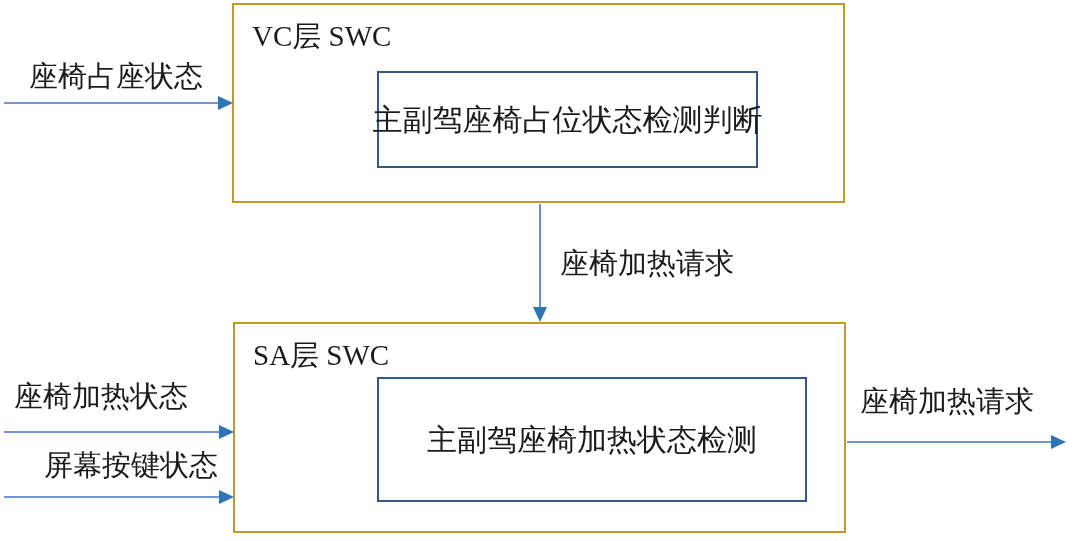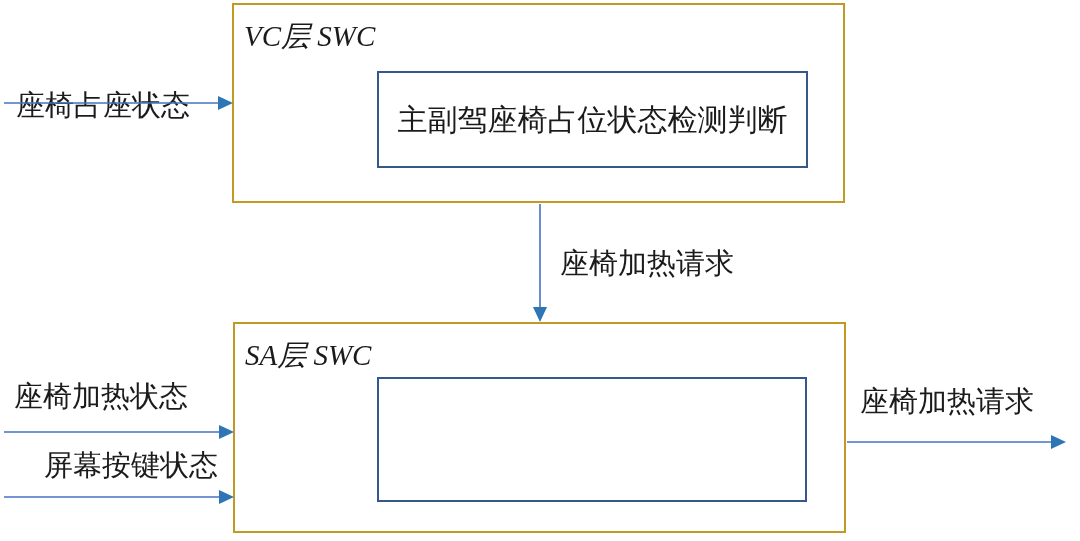--- a/index.html
+++ b/index.html
@@ -19,53 +19,52 @@
   .container-box {
     position: absolute;
     border: 2px solid #C19A26;
     background: #ffffff;
     box-sizing: border-box;
   }
   .container-box--vc { left: 232px; top: 3px;   width: 613px; height: 200px; }
   .container-box--sa { left: 233px; top: 322px; width: 613px; height: 211px; }
   .container-title {
     position: absolute;
-    left: 10px;
+    left: 18px;
     top: 16px;
     font-family: "Liberation Serif", "DejaVu Serif", serif;
     font-size: 29px;
     line-height: 1.1;
     color: #1b1b1b;
     white-space: nowrap;
-    font-style: italic;
   }
   .inner-block {
     position: absolute;
     border: 2px solid #35578A;
     background: #ffffff;
     box-sizing: border-box;
     display: flex;
     flex-direction: column;
     align-items: center;
     justify-content: center;
     text-align: center;
     font-size: 30px;
     line-height: 50px;
     white-space: nowrap;
   }
-  .inner-block--vc { left: 377px; top: 71px;  width: 431px; height: 97px; }
+  .inner-block--vc { left: 377px; top: 71px;  width: 381px; height: 97px; }
   .inner-block--sa { left: 377px; top: 377px; width: 430px; height: 125px; }
   .flow-label {
     position: absolute;
     font-size: 29px;
     line-height: 34px;
     white-space: nowrap;
     color: #1b1b1b;
   }
-  .flow-label--seat-occupancy   { left: 16px;  top: 59px; margin-top: 29px; }
+  .flow-label--seat-occupancy   { left: 29px;  top: 59px; }
   .flow-label--heat-request-mid { left: 560px; top: 246px; }
   .flow-label--heat-status      { left: 14px;  top: 379px; font-family: Liberation Serif, serif; }
   .flow-label--screen-button    { left: 44px;  top: 448px; }
   .flow-label--heat-request-out { left: 860px; top: 384px; }
   .arrow-layer {
     position: absolute;
     left: 0; top: 0;
     width: 1080px;
     height: 541px;
     pointer-events: none;
@@ -82,20 +81,21 @@
     <div class="container-title">VC层 SWC</div>
   </div>
   <div class="inner-block inner-block--vc">
     <span>主副驾座椅占位状态检测判断</span>
   </div>
 
   <div class="container-box container-box--sa">
     <div class="container-title">SA层 SWC</div>
   </div>
   <div class="inner-block inner-block--sa">
+    <span>主副驾座椅加热状态检测</span>
   </div>
 
   <div class="flow-label flow-label--seat-occupancy">座椅占座状态</div>
 
   <div class="flow-label flow-label--heat-request-mid">座椅加热请求</div>
 
   <div class="flow-label flow-label--heat-status">座椅加热状态</div>
 
   <div class="flow-label flow-label--screen-button">屏幕按键状态</div>
 

